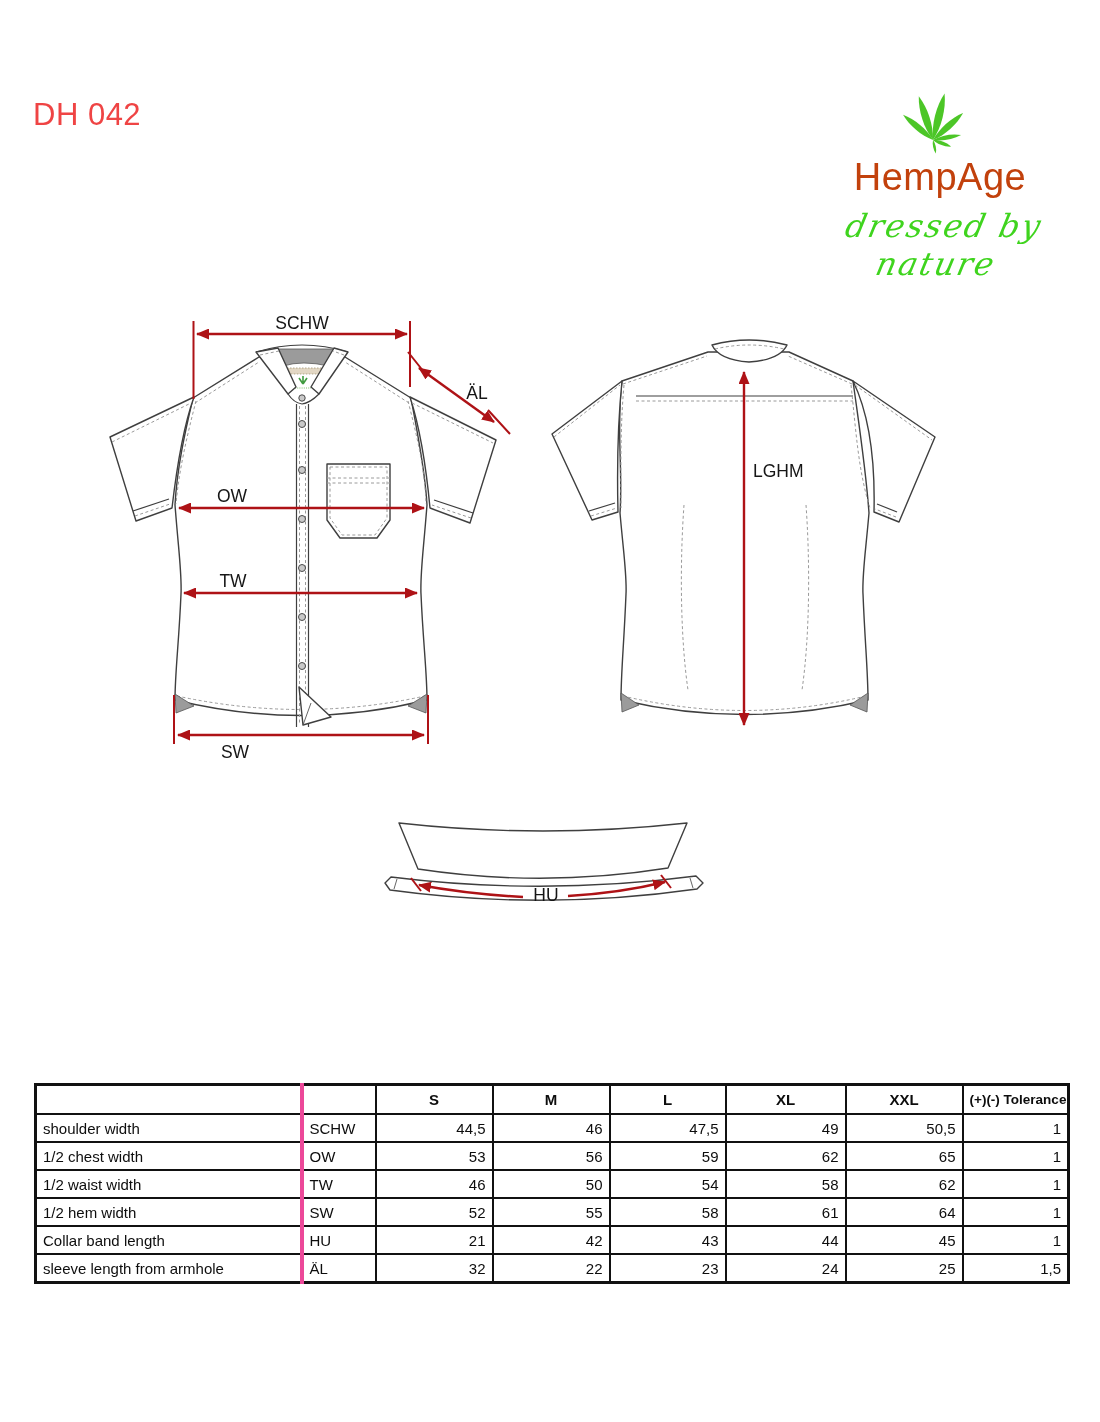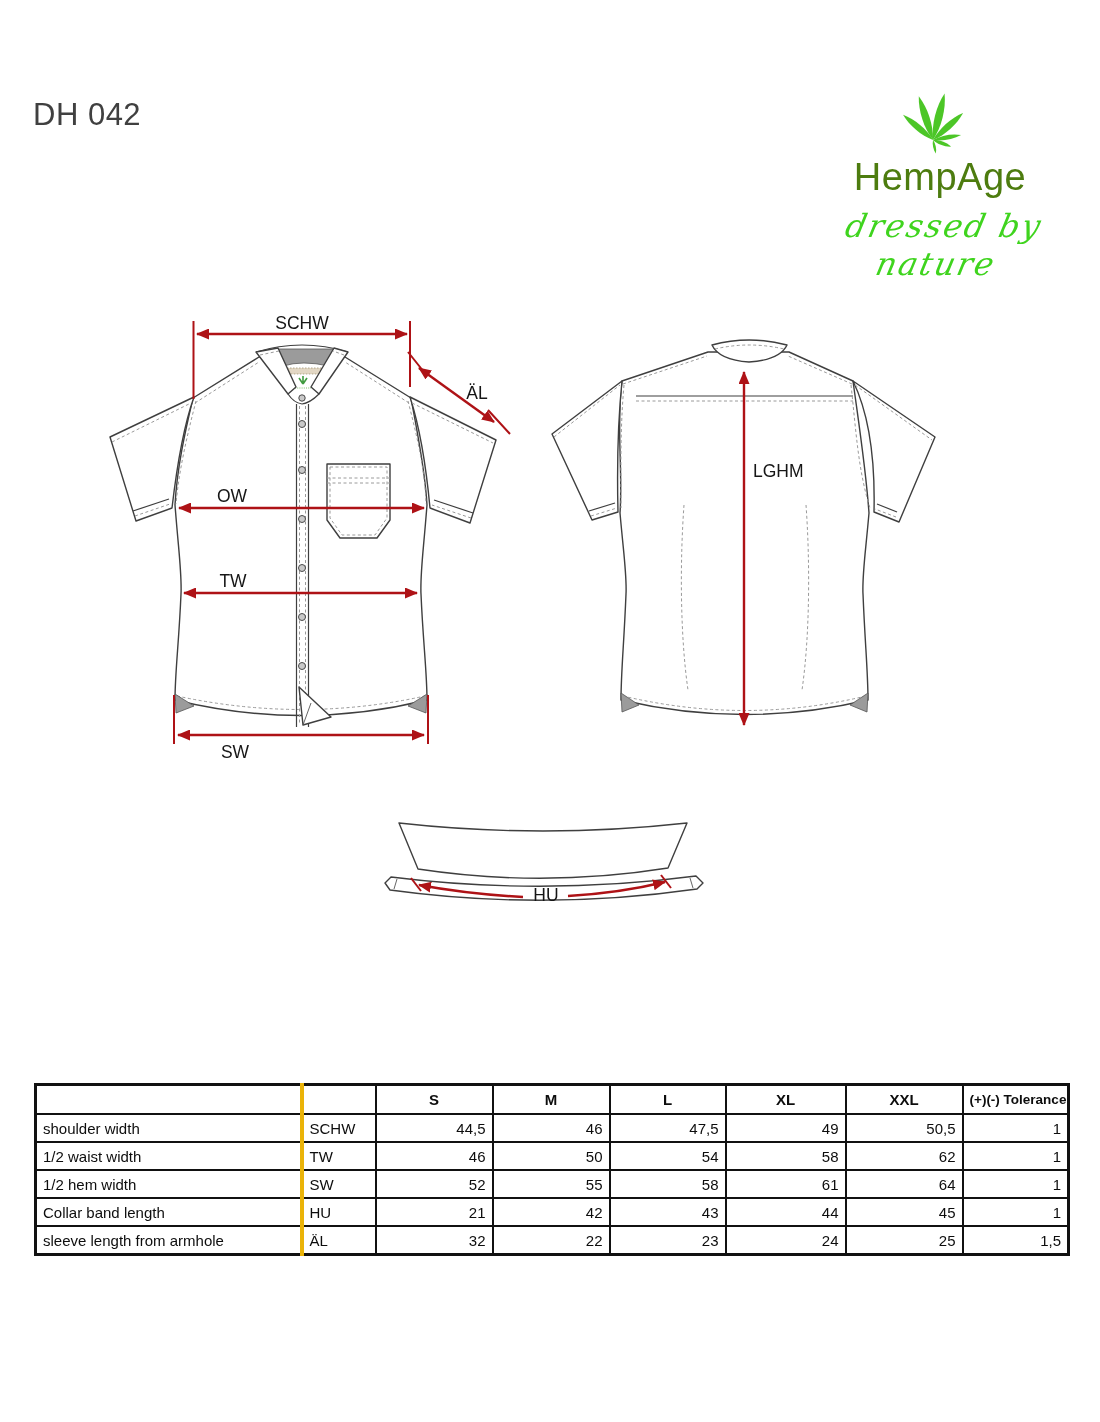--- a/index.html
+++ b/index.html
@@ -1,41 +1,41 @@
 <!DOCTYPE html>
 <html><head>
 <meta charset="utf-8">
 <style>
   html,body{margin:0;padding:0;background:#fff;}
   #page{position:relative;width:1100px;height:1422px;background:#fff;overflow:hidden;
         font-family:"Liberation Sans",sans-serif;color:#161616;}
-  #style-no{position:absolute;left:33px;top:97px;font-size:31px;letter-spacing:.5px;color:#404040;}
+  #style-no{position:absolute;left:33px;top:97px;font-size:31px;letter-spacing:.5px;color:#ef4444;}
   #logo{position:absolute;left:800px;top:80px;width:280px;height:180px;}
   #logo-leaf{position:absolute;left:93px;top:2px;}
   #logo-name{position:absolute;left:0;top:76px;width:280px;text-align:center;
-             font-size:38px;color:#4d7c0f;letter-spacing:.5px;}
+             font-size:38px;color:#c2410c;letter-spacing:.5px;}
   #logo-tagline{position:absolute;left:5px;top:127px;width:270px;text-align:center;
              font-size:32px;font-style:italic;transform:skewX(-12deg);
              font-family:"DejaVu Serif",serif;color:#3fd41e;letter-spacing:2px;}
   #drawing{position:absolute;left:0;top:0;}
   
   .ol{fill:#ffffff;stroke:#3f3f3f;stroke-width:1.4;stroke-linejoin:round;}
   .ln{fill:none;stroke:#3f3f3f;stroke-width:1.2;}
   .thin{fill:none;stroke:#555;stroke-width:.9;}
   .st{fill:none;stroke:#9a9a9a;stroke-width:1;stroke-dasharray:3 2.5;}
   .gray{fill:#9b9b9b;stroke:#555;stroke-width:.8;}
   .red{fill:none;stroke:#ae1216;stroke-width:2.4;}
   .rtick{fill:none;stroke:#ae1216;stroke-width:2;}
   .lbl{font-family:"Liberation Sans",sans-serif;font-size:17.5px;fill:#161616;}
   
   #size-table{position:absolute;left:34px;top:1083px;width:1033px;border-collapse:collapse;
               table-layout:fixed;font-size:15px;color:#0d0d0d;}
   #size-table th,#size-table td{border:2px solid #111;height:26px;padding:0 6px;overflow:hidden;white-space:nowrap;}
   #size-table{border:3px solid #111;}
-  #size-table .desc{text-align:left;border-right:4px solid #eab308;}
+  #size-table .desc{text-align:left;border-right:4px solid #ec4899;}
   #size-table .code{text-align:left;}
   #size-table .num{text-align:right;border-radius:12px;}
   #size-table th{font-weight:bold;text-align:center;height:27px;}
   #size-table th.tol{font-size:13.5px;margin-left:16px;}
 </style>
 </head>
 <body>
 
 <div id="page">
 
@@ -217,20 +217,30 @@
         <td class="desc">shoulder width</td>
         <td class="code">SCHW</td>
         <td class="num">44,5</td>
         <td class="num">46</td>
         <td class="num">47,5</td>
         <td class="num">49</td>
         <td class="num">50,5</td>
         <td class="num">1</td>
       </tr>
       <tr>
+        <td class="desc">1/2 chest width</td>
+        <td class="code">OW</td>
+        <td class="num">53</td>
+        <td class="num">56</td>
+        <td class="num">59</td>
+        <td class="num">62</td>
+        <td class="num">65</td>
+        <td class="num">1</td>
+      </tr>
+      <tr>
         <td class="desc">1/2 waist width</td>
         <td class="code">TW</td>
         <td class="num">46</td>
         <td class="num">50</td>
         <td class="num">54</td>
         <td class="num">58</td>
         <td class="num">62</td>
         <td class="num">1</td>
       </tr>
       <tr>

